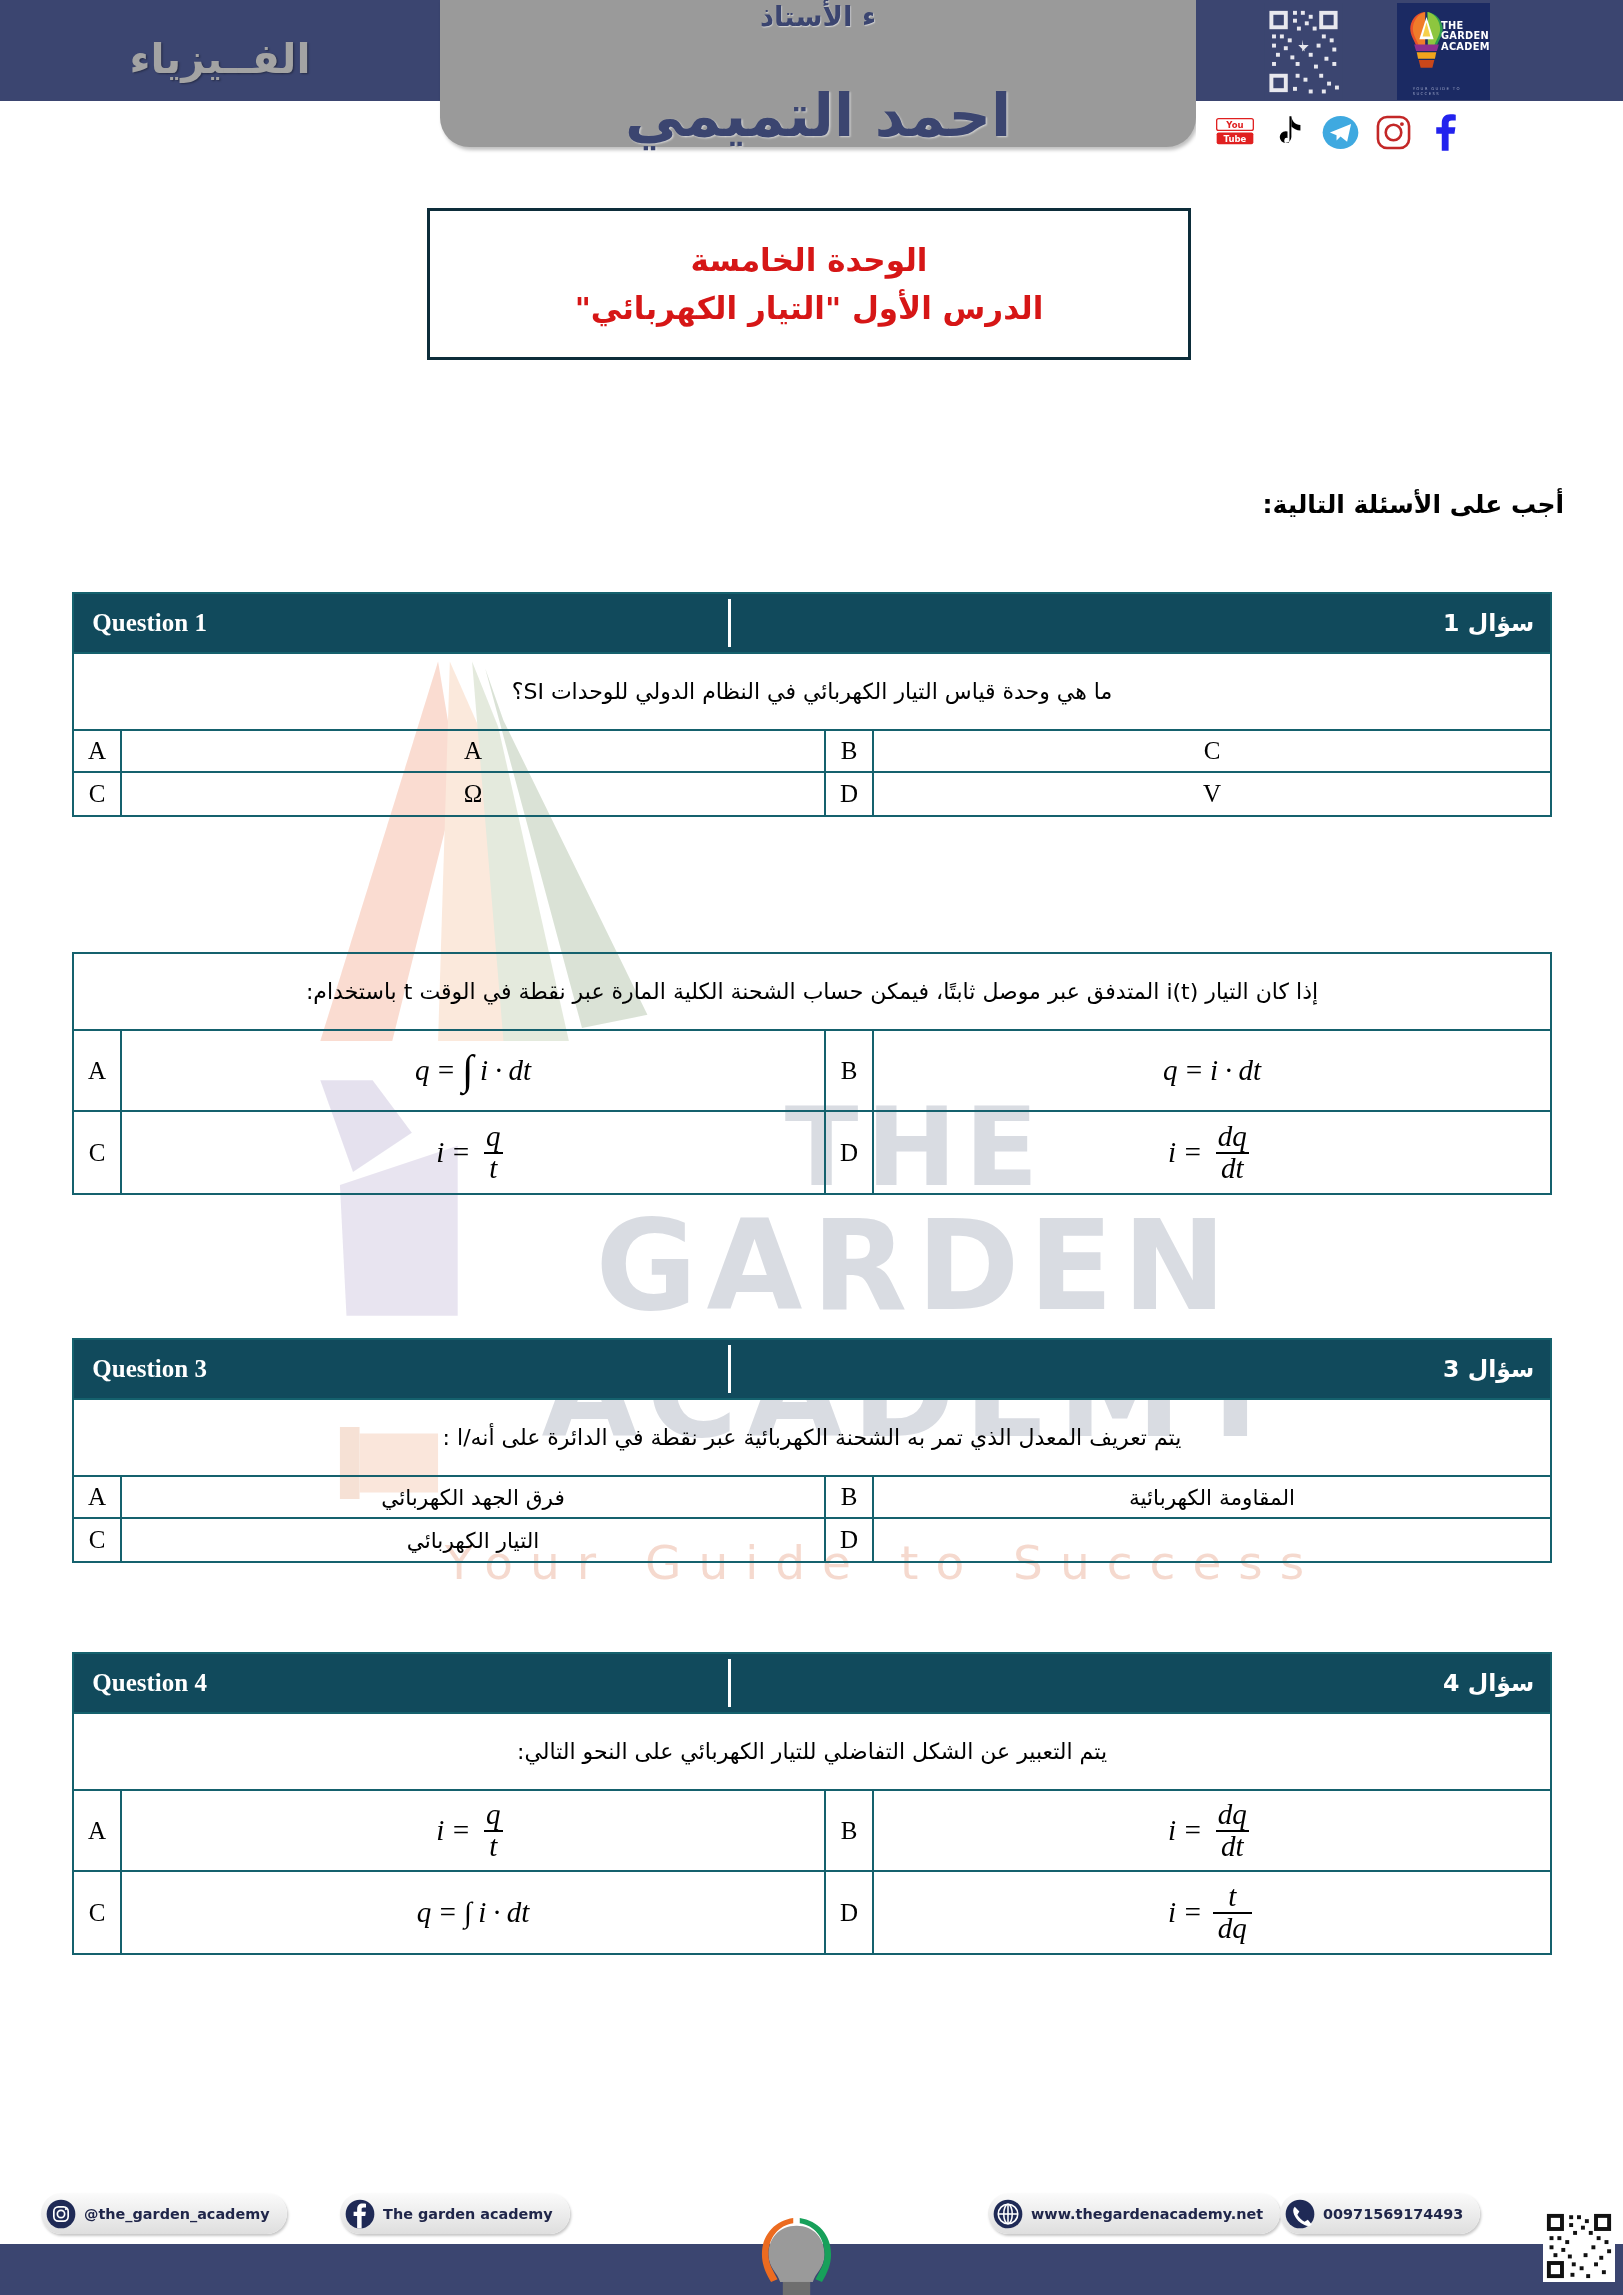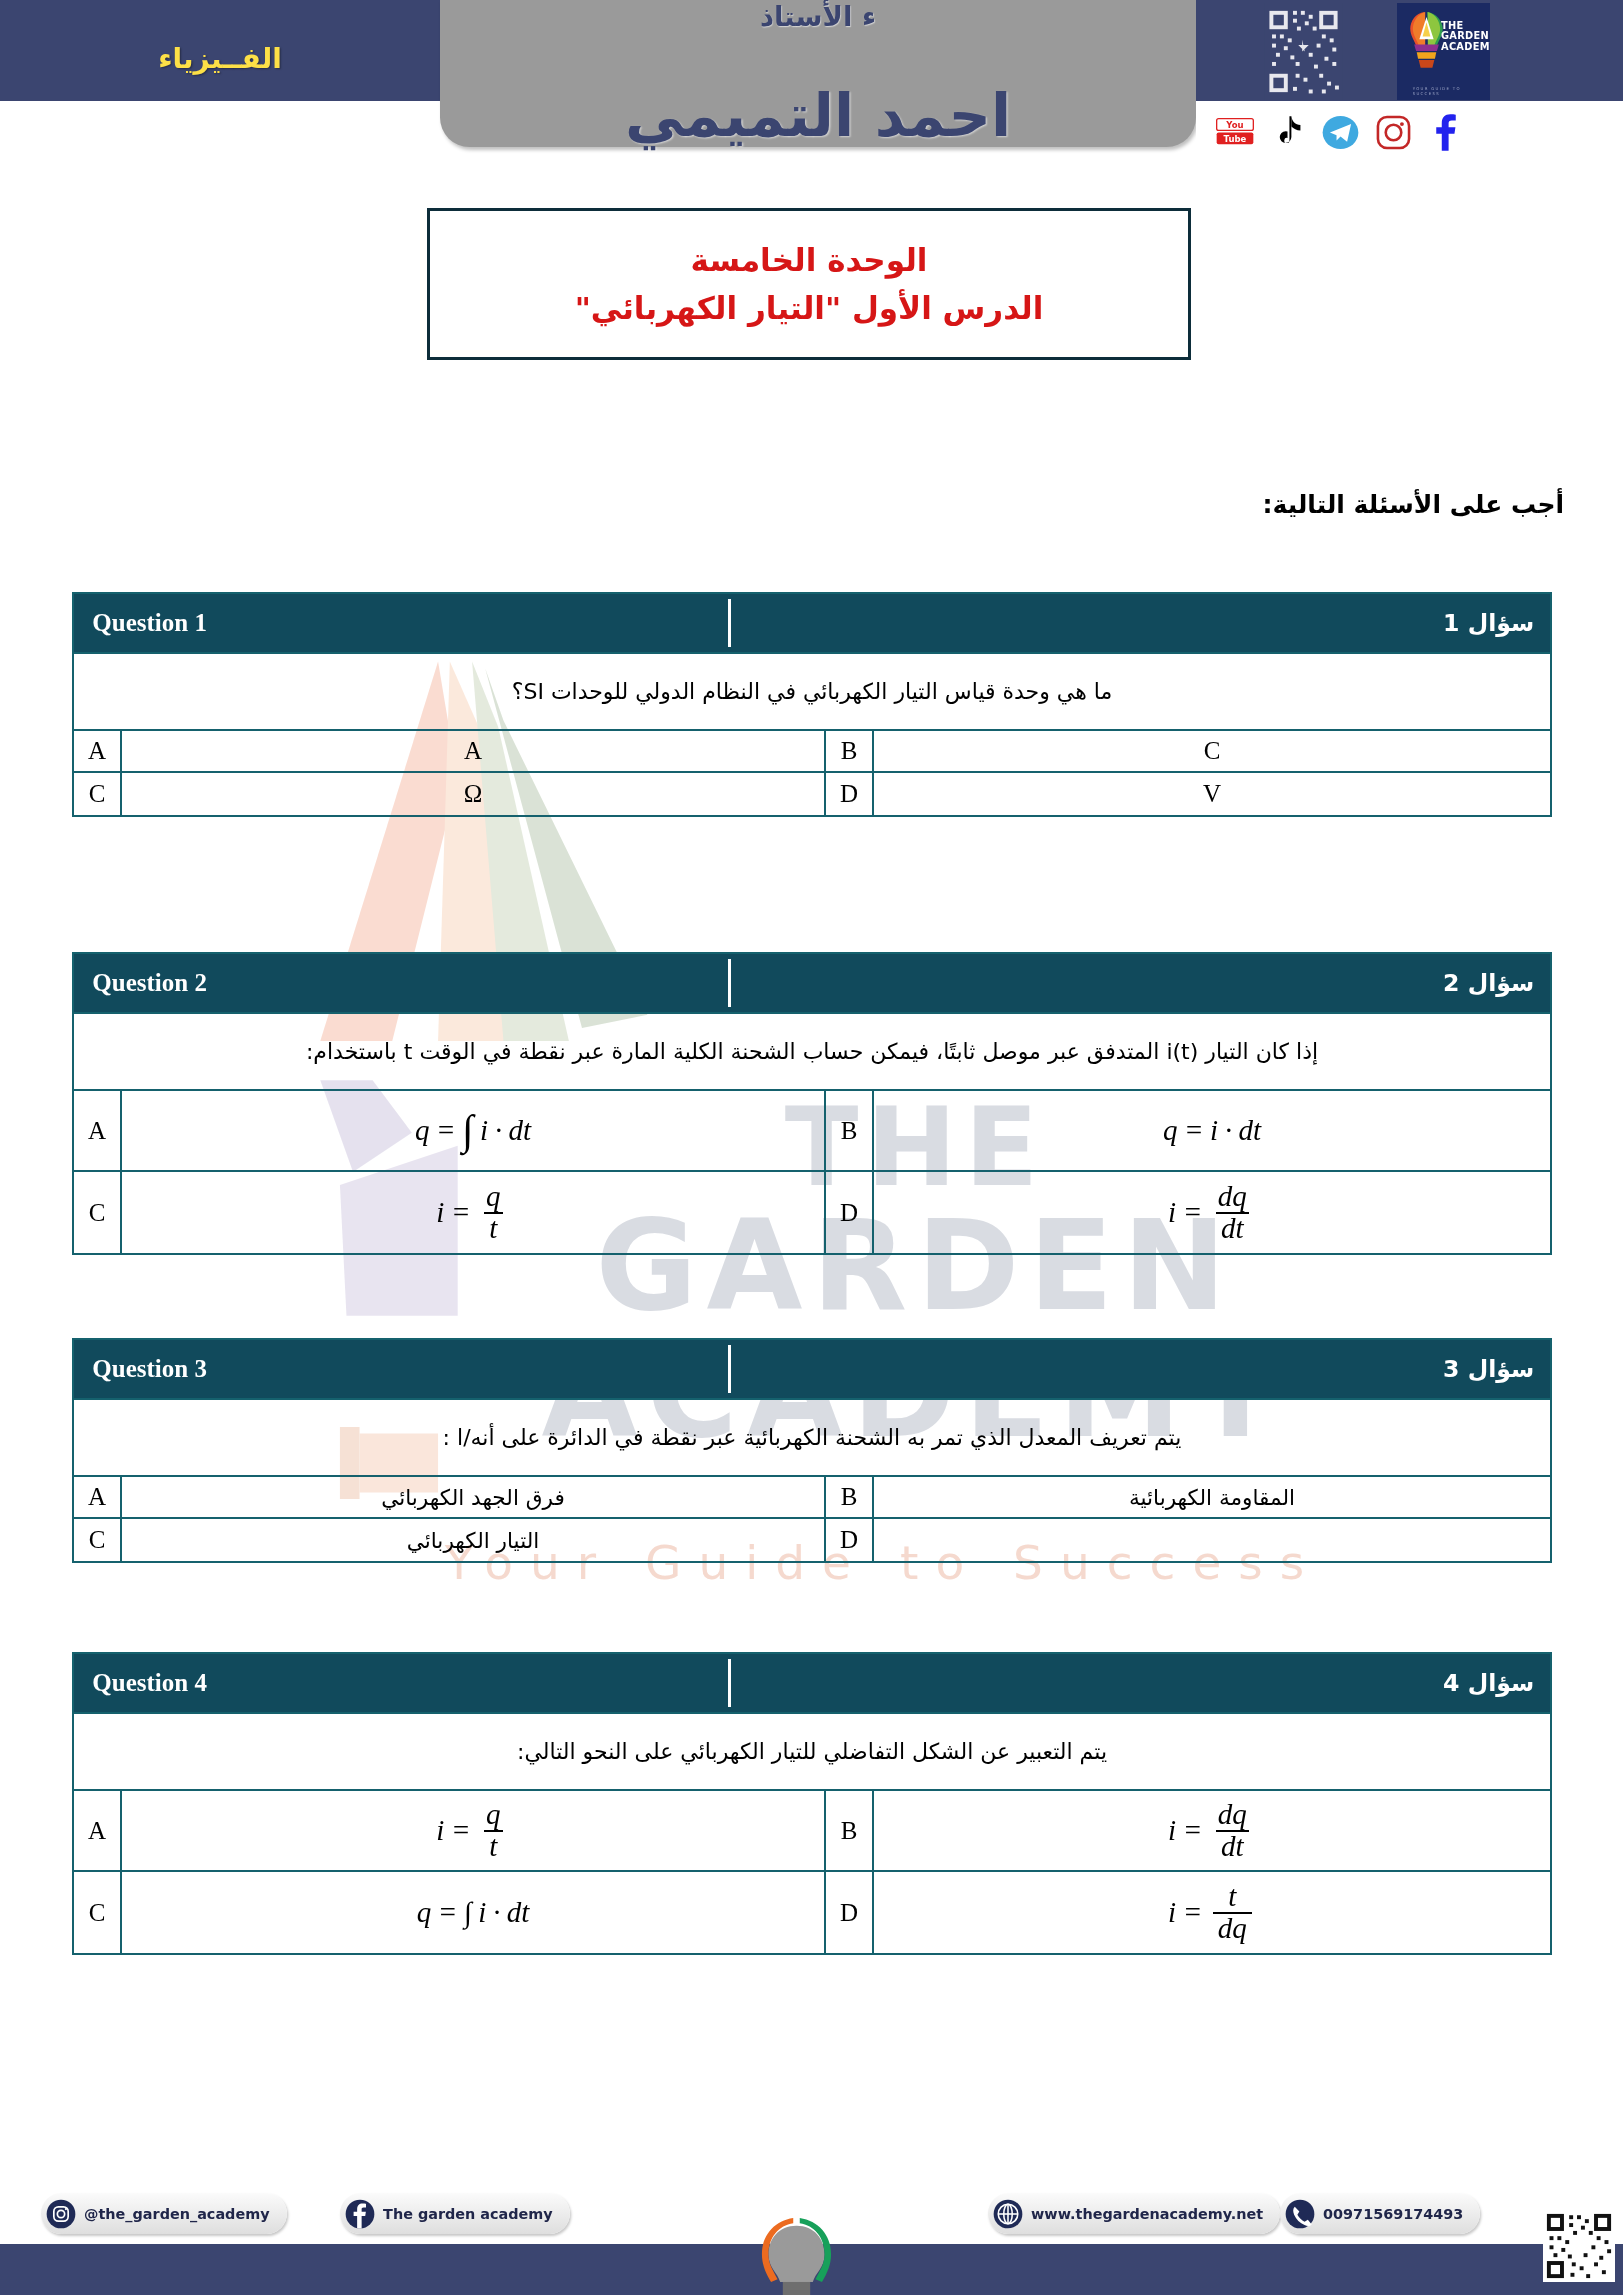--- a/index.html
+++ b/index.html
@@ -26,22 +26,22 @@
     left: 0;
     top: 0;
     width: 440px;
     height: 101px;
     background: #3b4570;
     display: flex;
     align-items: center;
     justify-content: center;
   }
   .hdr-subject-tab .subject-text {
-    color: #fde047;
-    font-size: 28px;
+    color: #a3a3a3;
+    font-size: 41px;
     font-weight: bold;
     letter-spacing: 1.3px;
     font-family: "DejaVu Sans", "Liberation Sans", sans-serif;
     text-shadow: 1.3px 1.3px 2px rgba(0,0,0,0.35);
     direction: rtl;
     margin-top: 16px;
   }
   .hdr-teacher-plate {
     position: absolute;
     left: 440px;
@@ -568,25 +568,20 @@
   </div>
   <div class="opt-row short">
     <div class="opt-letter">C</div>
     <div class="opt-val opt-cell-left letter-b-cell">Ω</div>
     <div class="opt-letter">D</div>
     <div class="opt-val opt-cell-right">V</div>
   </div>
 </div>
 
 <div class="qblock" id="q2" style="top:952px;">
-  <div class="qbar">
-    <span class="q-en">Question 2</span>
-    <span class="divider"></span>
-    <span class="q-ar">سؤال 2</span>
-  </div>
   <div class="qtext-row" style="justify-content:center;">إذا كان التيار i(t) المتدفق عبر موصل ثابتًا، فيمكن حساب الشحنة الكلية المارة عبر نقطة في الوقت t باستخدام:</div>
   <div class="opt-row tall">
     <div class="opt-letter">A</div>
     <div class="opt-val opt-cell-left letter-b-cell formula">
       <span class="eq">
           <i>q</i>
           <span>=</span>
           <span class="intsym">∫</span>
           <i>i</i>
           <span>·</span>

